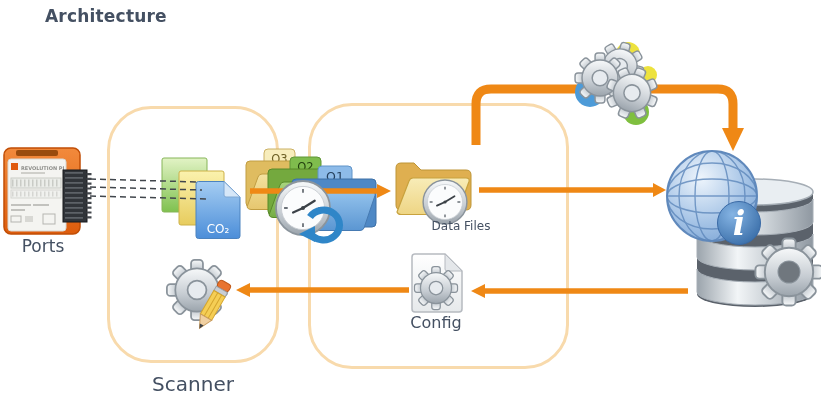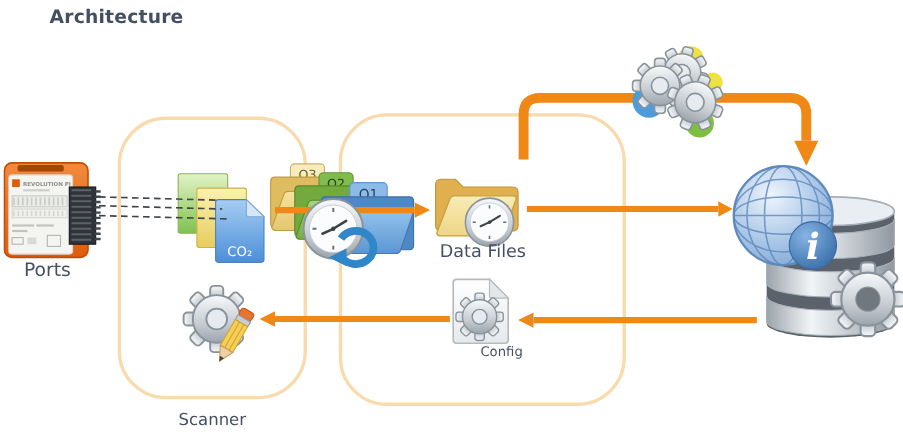--- a/index.html
+++ b/index.html
@@ -5,24 +5,24 @@
   html,body{margin:0;padding:0;background:#fff;}
   .stage{position:relative;width:821px;height:400px;background:#ffffff;
          font-family:"DejaVu Sans","Liberation Sans",sans-serif;overflow:hidden;}
   .box{position:absolute;border:3px solid #F8DAAC;border-radius:44px;box-sizing:border-box;z-index:1;background:transparent;}
   .icon{position:absolute;}
   .z4{z-index:4;} .z6{z-index:6;}
   #wires{position:absolute;left:0;top:0;z-index:5;pointer-events:none;}
   .lbl{position:absolute;color:#445062;text-align:center;z-index:7;white-space:nowrap;}
   .title{left:45px;top:6px;font-size:17px;font-weight:bold;letter-spacing:.2px;}
   .ports-lbl{left:0;top:236px;width:86px;font-size:17px;}
-  .scanner-lbl{left:107px;top:372px;width:172px;font-size:15px;}
+  .scanner-lbl{left:107px;top:372px;width:172px;font-size:20px;}
   .comm-lbl{left:308px;top:379px;width:261px;font-size:16px;}
-  .df-lbl{left:385px;top:219px;width:108px;font-size:16px;}
-  .cfg-lbl{left:404px;top:313px;width:64px;font-size:12px;margin-left:20px;}
+  .df-lbl{left:407px;top:219px;width:108px;font-size:12px;}
+  .cfg-lbl{left:404px;top:313px;width:64px;font-size:16px;}
   .core-lbl{left:678px;top:314px;width:140px;font-size:17px;}
   .mod-lbl{left:558px;top:5px;width:140px;font-size:13.5px;line-height:16.5px;}
 </style>
 </head>
 <body>
 
 <div class="stage">
 
   <svg width="0" height="0" style="position:absolute" aria-hidden="true">
     <defs>

